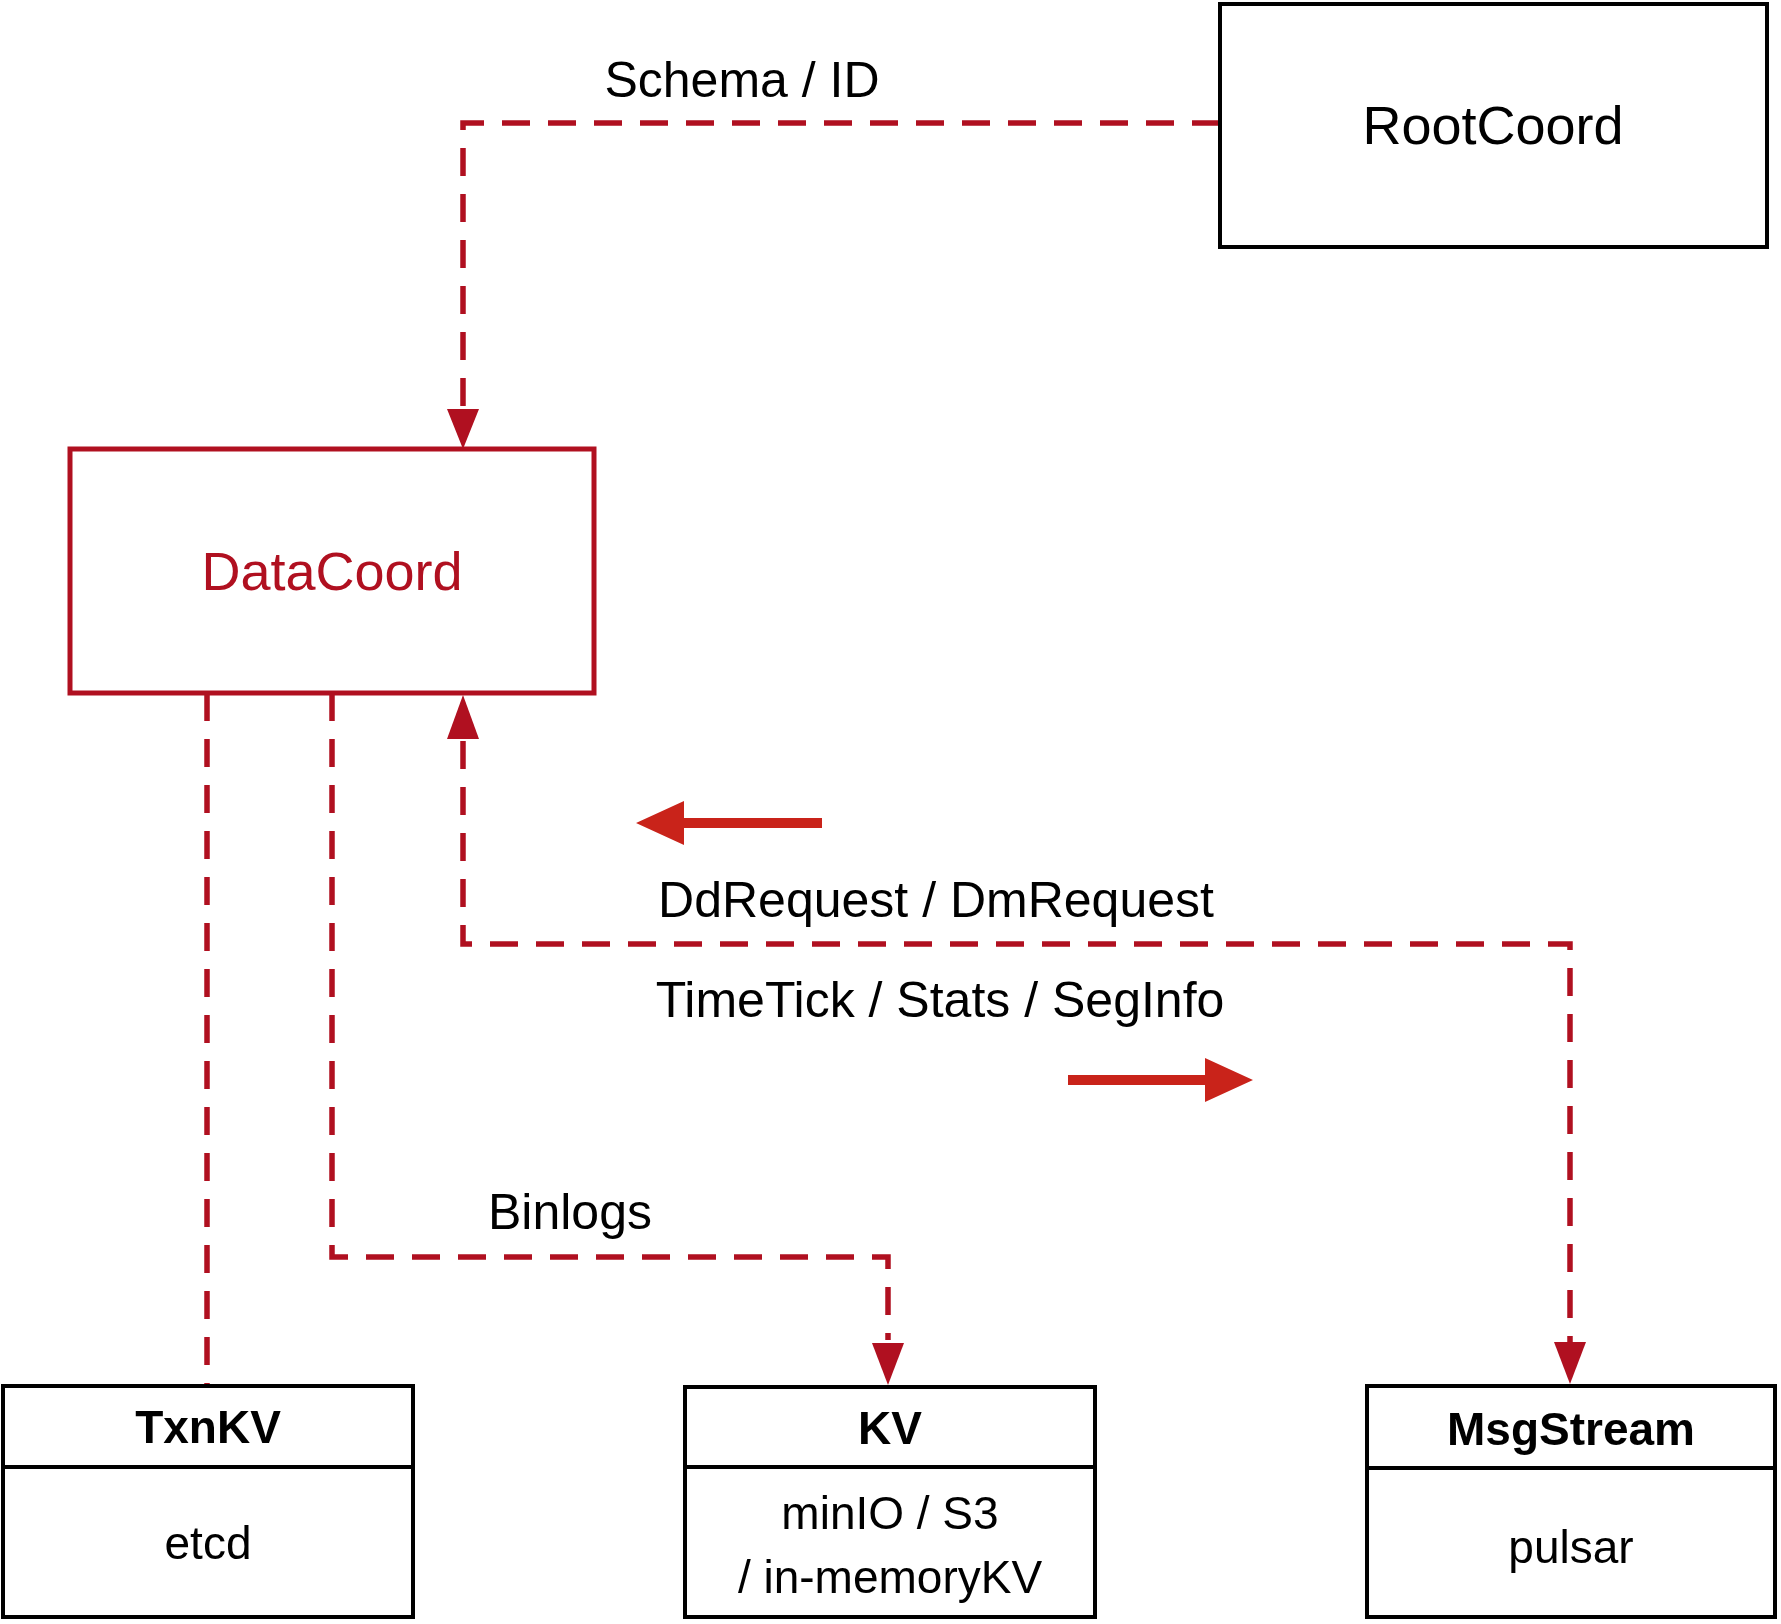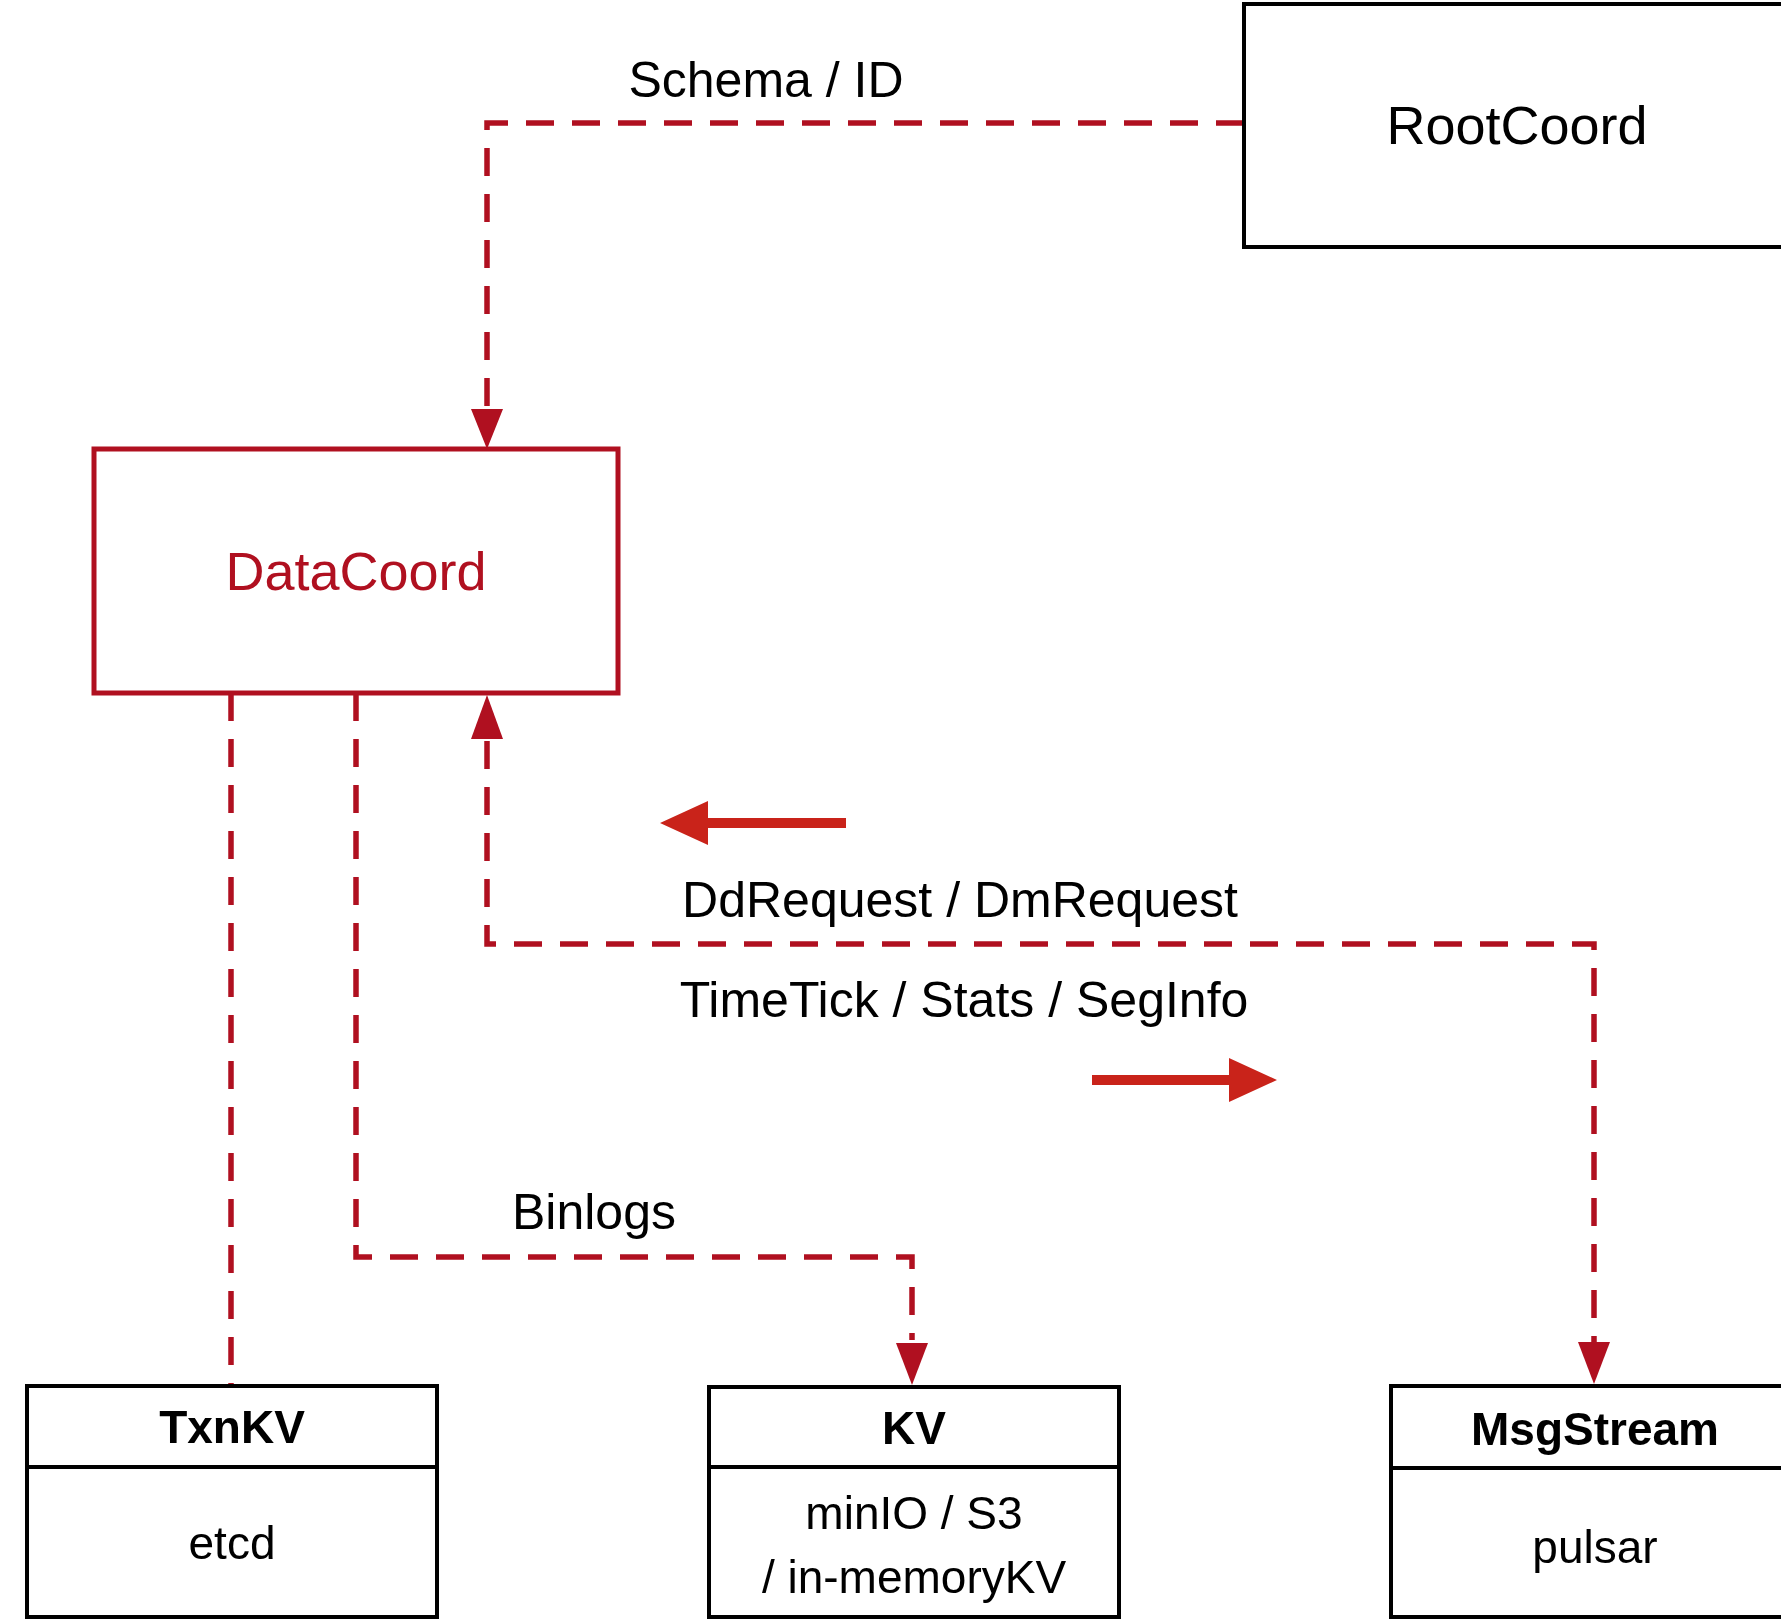--- a/index.html
+++ b/index.html
@@ -4,21 +4,20 @@
 <style>
   html, body {
     margin: 0;
     padding: 0;
     background: #ffffff;
   }
   #stage {
     width: 1474px;
     height: 1624px;
     background: #ffffff;
-    margin-left: 24px;
   }
   svg { display: block; }
 
   text {
     font-family: "Liberation Sans", sans-serif;
     fill: #000000;
     dominant-baseline: central;
     text-anchor: middle;
   }
   .node-title   { font-size: 54px; }

